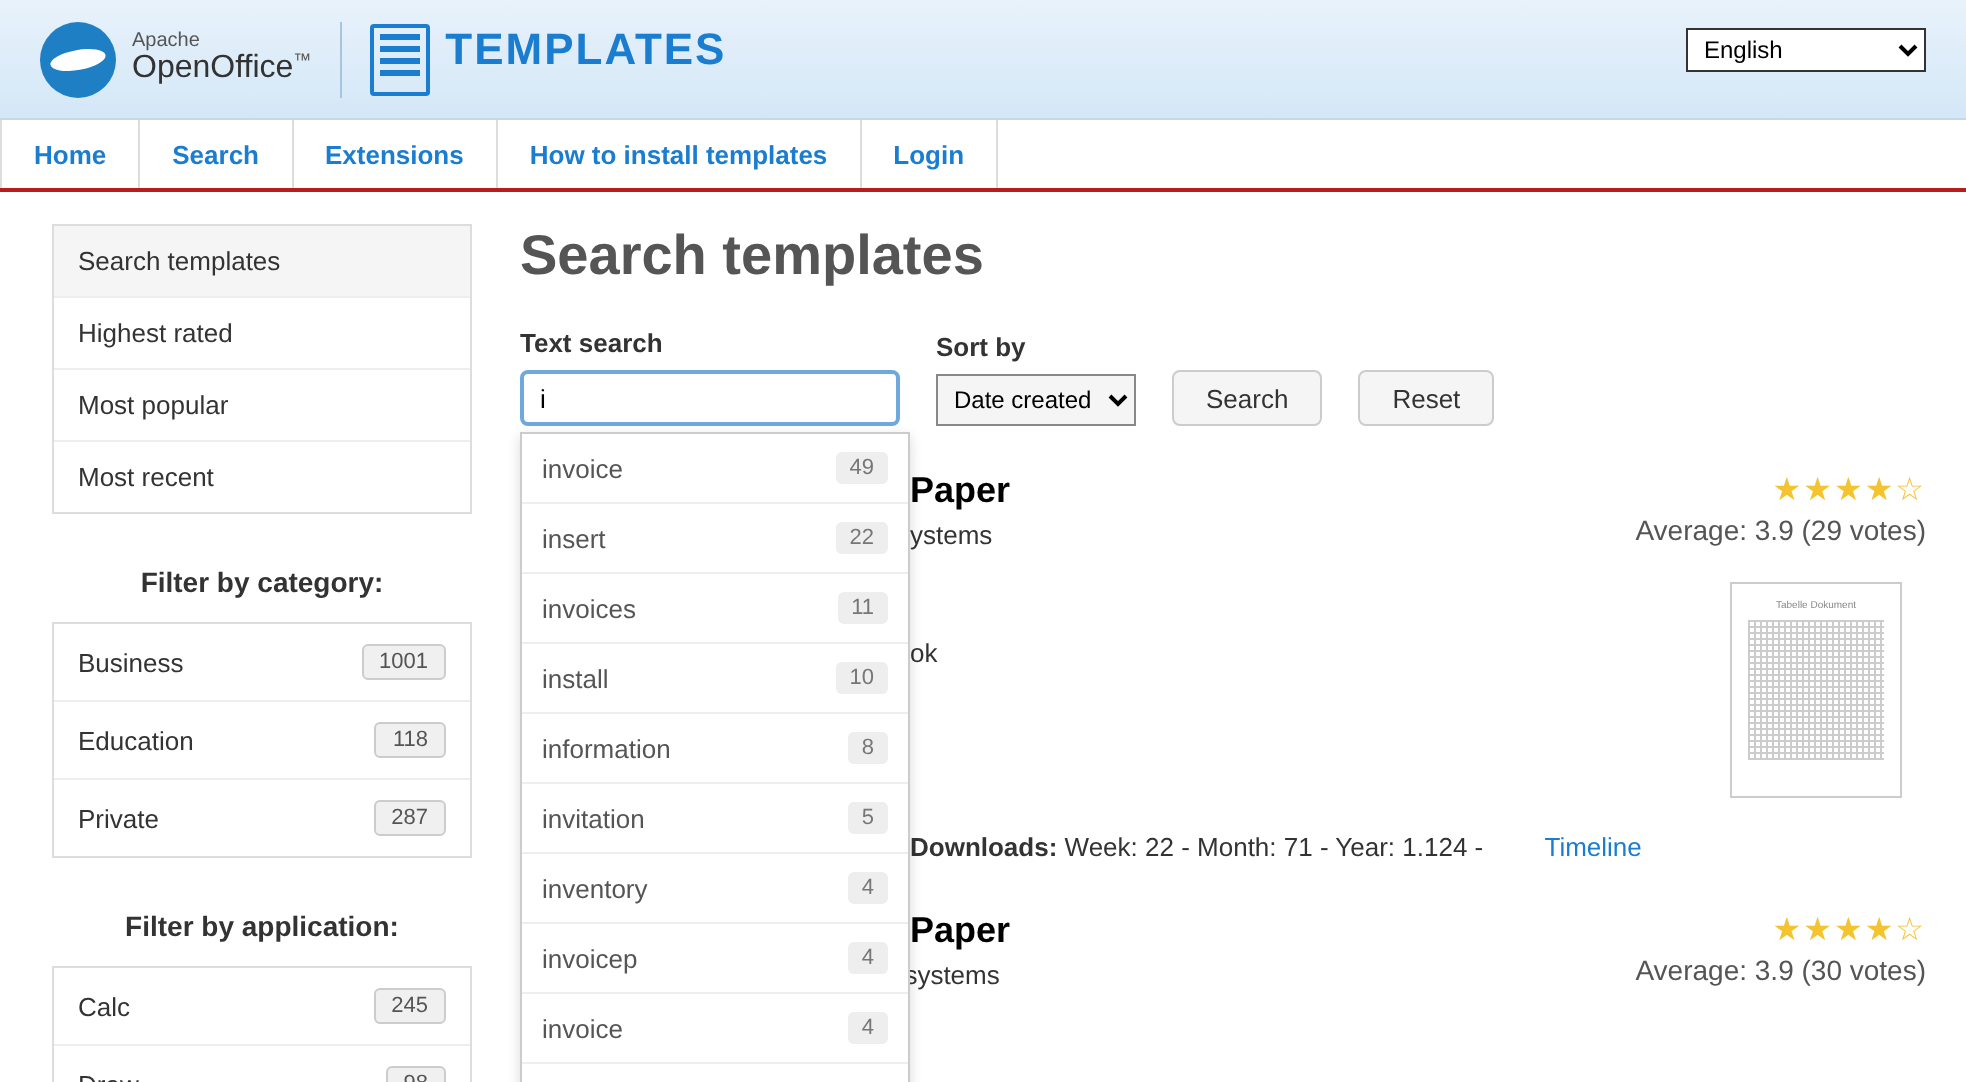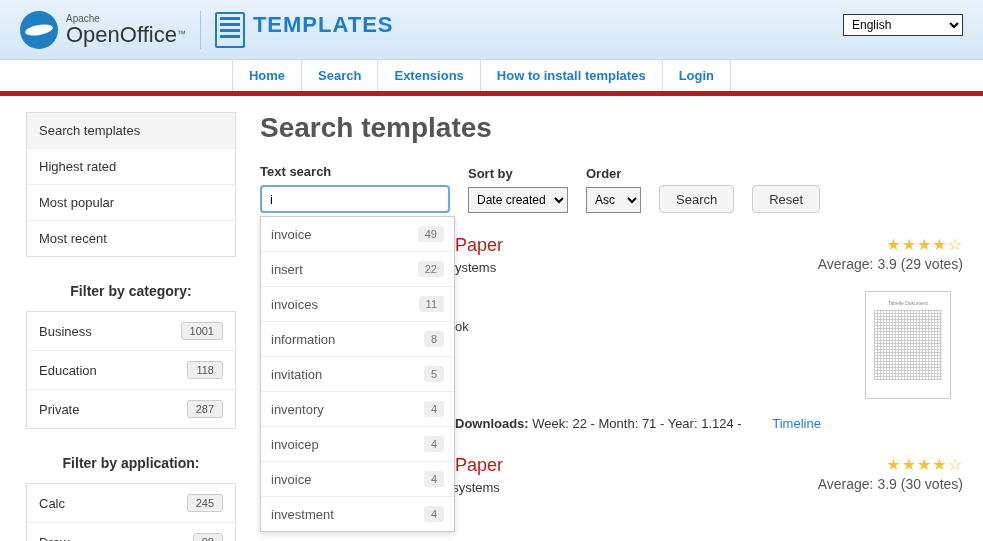--- a/index.html
+++ b/index.html
@@ -3,29 +3,29 @@
 <meta charset="utf-8">
 <style>
 * { margin: 0; padding: 0; box-sizing: border-box; }
 body { font-family: Arial, Helvetica, sans-serif; font-size: 13px; color: #333; background: #fff; width: 983px; }
 .header { background: linear-gradient(#e8f2fb, #d4e7f7); height: 60px; display: flex; align-items: center; padding: 0 20px; position: relative; border-bottom: 1px solid #c5d8e8; }
 .logo-oo { display: flex; align-items: center; gap: 8px; }
 .logo-oo-icon { width: 38px; height: 38px; background: #1e7fc4; border-radius: 50%; display: flex; align-items: center; justify-content: center; position: relative; }
 .logo-oo-icon::before { content: ""; width: 28px; height: 10px; background: #fff; border-radius: 50%; transform: rotate(-10deg); }
 .logo-oo-text { line-height: 1; }
 .logo-oo-text .small { font-size: 10px; color: #555; }
-.logo-oo-text .big { font-size: 22px; color: #333; }
+.logo-oo-text .big { font-size: 16px; color: #333; }
 .logo-oo-text .tm { font-size: 9px; vertical-align: super; color: #555; }
 .divider { width: 1px; height: 38px; background: #a8c5de; margin: 0 14px; }
 .logo-tpl { display: flex; align-items: flex-start; gap: 8px; }
 .logo-tpl-icon { width: 30px; height: 36px; border: 2px solid #1a7dcf; border-radius: 2px; position: relative; }
 .logo-tpl-icon::before { content: ""; position: absolute; top: 3px; left: 3px; right: 3px; height: 3px; background: #1a7dcf; box-shadow: 0 6px 0 #1a7dcf, 0 12px 0 #1a7dcf, 0 18px 0 #1a7dcf; }
 .logo-tpl-text { font-size: 22px; font-weight: bold; color: #1a7dcf; letter-spacing: 1px; }
 .lang-select { position: absolute; right: 20px; top: 14px; width: 120px; height: 22px; border: 1px solid #333; background: #fff; font-size: 12px; padding: 0 4px; }
-.navbar { border-bottom: 5px solid #b91c1c; height: 36px; display: flex; justify-content: center; padding-right: 20px; }
+.navbar { border-bottom: 2px solid #b91c1c; height: 36px; display: flex; justify-content: flex-start; padding-right: 20px; }
 .navbar a { display: flex; align-items: center; padding: 0 16px; border-left: 1px solid #ddd; color: #1a7dcf; font-weight: bold; font-size: 13px; text-decoration: none; }
 .navbar a:last-child { border-right: 1px solid #ddd; }
 .main { display: flex; padding: 16px 20px 0 26px; gap: 24px; }
 .sidebar { width: 210px; flex-shrink: 0; }
 .side-list { border: 1px solid #ddd; background: #fff; margin-bottom: 26px; }
 .side-list .item { padding: 10px 12px; border-bottom: 1px solid #eee; font-size: 13px; color: #333; display: flex; justify-content: space-between; align-items: center; }
 .side-list .item:last-child { border-bottom: none; }
 .side-list .item.active { background: #f5f5f5; }
 .side-title { text-align: center; font-weight: bold; font-size: 14px; margin-bottom: 12px; }
 .count { background: #f0f0f0; border: 1px solid #ccc; border-radius: 3px; padding: 2px 8px; font-size: 11px; color: #555; }
@@ -36,21 +36,21 @@
 .text-input { width: 190px; height: 28px; border: 2px solid #6ea8dc; border-radius: 4px; padding: 0 8px; font-size: 13px; outline: none; }
 .select { height: 26px; border: 1px solid #888; background: #f5f5f5; font-size: 12px; padding: 0 4px; }
 .select.sort { width: 100px; }
 .select.order { width: 55px; }
 .btn { height: 28px; padding: 0 16px; background: #f5f5f5; border: 1px solid #ccc; border-radius: 4px; font-size: 13px; color: #333; cursor: pointer; }
 .autocomplete { position: absolute; top: 52px; left: 0; width: 195px; background: #fff; border: 1px solid #ccc; box-shadow: 0 2px 6px rgba(0,0,0,0.15); z-index: 10; }
 .autocomplete .ac-item { padding: 9px 10px; border-bottom: 1px solid #eee; display: flex; justify-content: space-between; align-items: center; font-size: 13px; color: #555; }
 .autocomplete .ac-item:last-child { border-bottom: none; }
 .ac-count { background: #eee; border-radius: 3px; padding: 2px 7px; font-size: 11px; color: #777; }
 .result { margin-bottom: 24px; position: relative; }
-.result-title { color: #b91c1c; font-size: 18px; font-weight: normal; margin-bottom: 4px; }
+.result-title { color: #000000; font-size: 18px; font-weight: bold; margin-bottom: 4px; }
 .result-sub { font-size: 13px; color: #333; margin-bottom: 10px; }
 .result-line { font-size: 13px; color: #333; margin-bottom: 6px; }
 .result-line .bold { font-weight: bold; }
 .result-line .link { color: #1a7dcf; margin-left: 27px; }
 .rating-box { position: absolute; right: 0; top: 0; text-align: right; }
 .stars { font-size: 16px; letter-spacing: 1px; }
 .star-full { color: #f4c430; }
 .star-empty { color: #f4c430; }
 .rating-text { font-size: 14px; color: #555; margin-top: 2px; }
 .thumb { position: absolute; right: 12px; top: 56px; width: 86px; height: 108px; border: 1px solid #ccc; background: #fff; padding: 8px; }
@@ -133,40 +133,40 @@
     <div class="search-form-wrap">
       <div class="search-row">
         <div class="field">
           <label>Text search</label>
           <input class="text-input" value="i" style="">
         </div>
         <div class="field">
           <label>Sort by</label>
           <select class="select sort"><option>Date created</option></select>
         </div>
-        <div class="field">
-          <label>Order</label>
-          <select class="select order"><option>Asc</option></select>
-        </div>
         <button class="btn">Search</button>
         <button class="btn">Reset</button>
       </div>
 
       <div class="autocomplete" id="ac-list">
           <div class="ac-item">
             <span>invoice</span>
             <span class="ac-count">49</span>
           </div>
           <div class="ac-item">
             <span>insert</span>
             <span class="ac-count">22</span>
           </div>
           <div class="ac-item">
             <span>invoices</span>
             <span class="ac-count">11</span>
+          </div>
+          <div class="ac-item">
+            <span>install</span>
+            <span class="ac-count">10</span>
           </div>
           <div class="ac-item">
             <span>information</span>
             <span class="ac-count">8</span>
           </div>
           <div class="ac-item">
             <span>invitation</span>
             <span class="ac-count">5</span>
           </div>
           <div class="ac-item">

